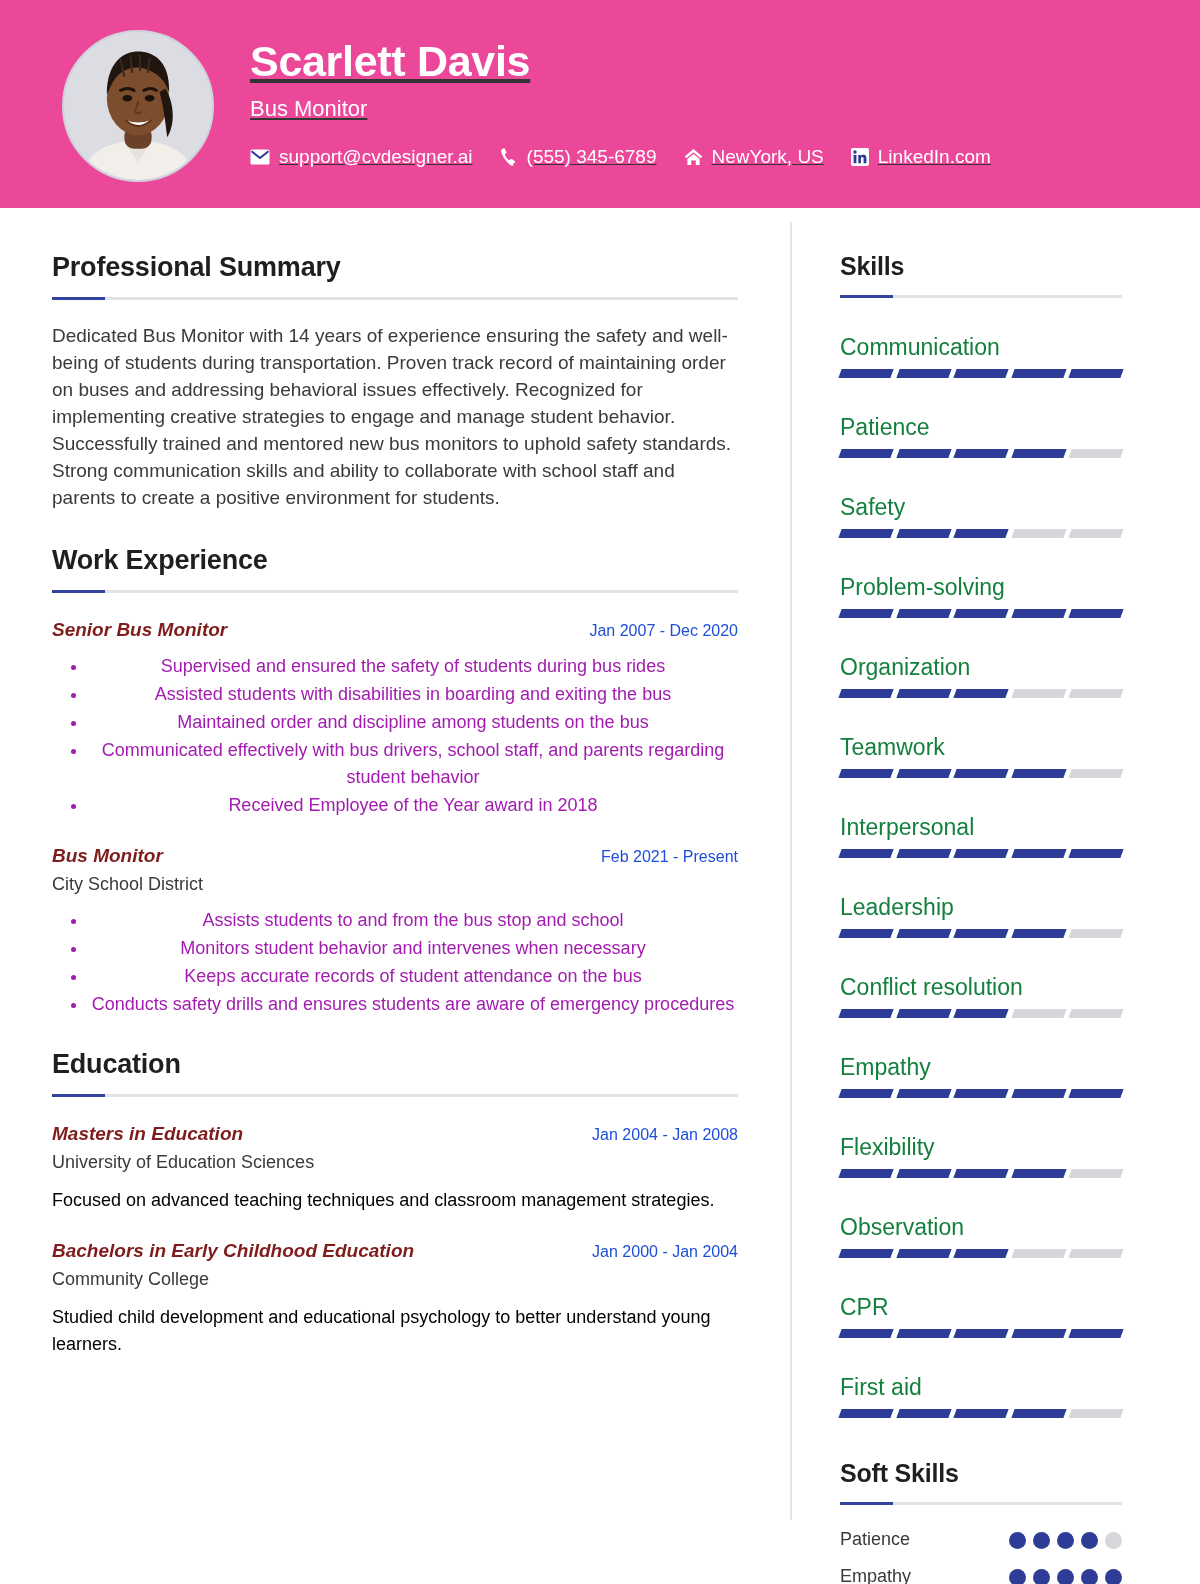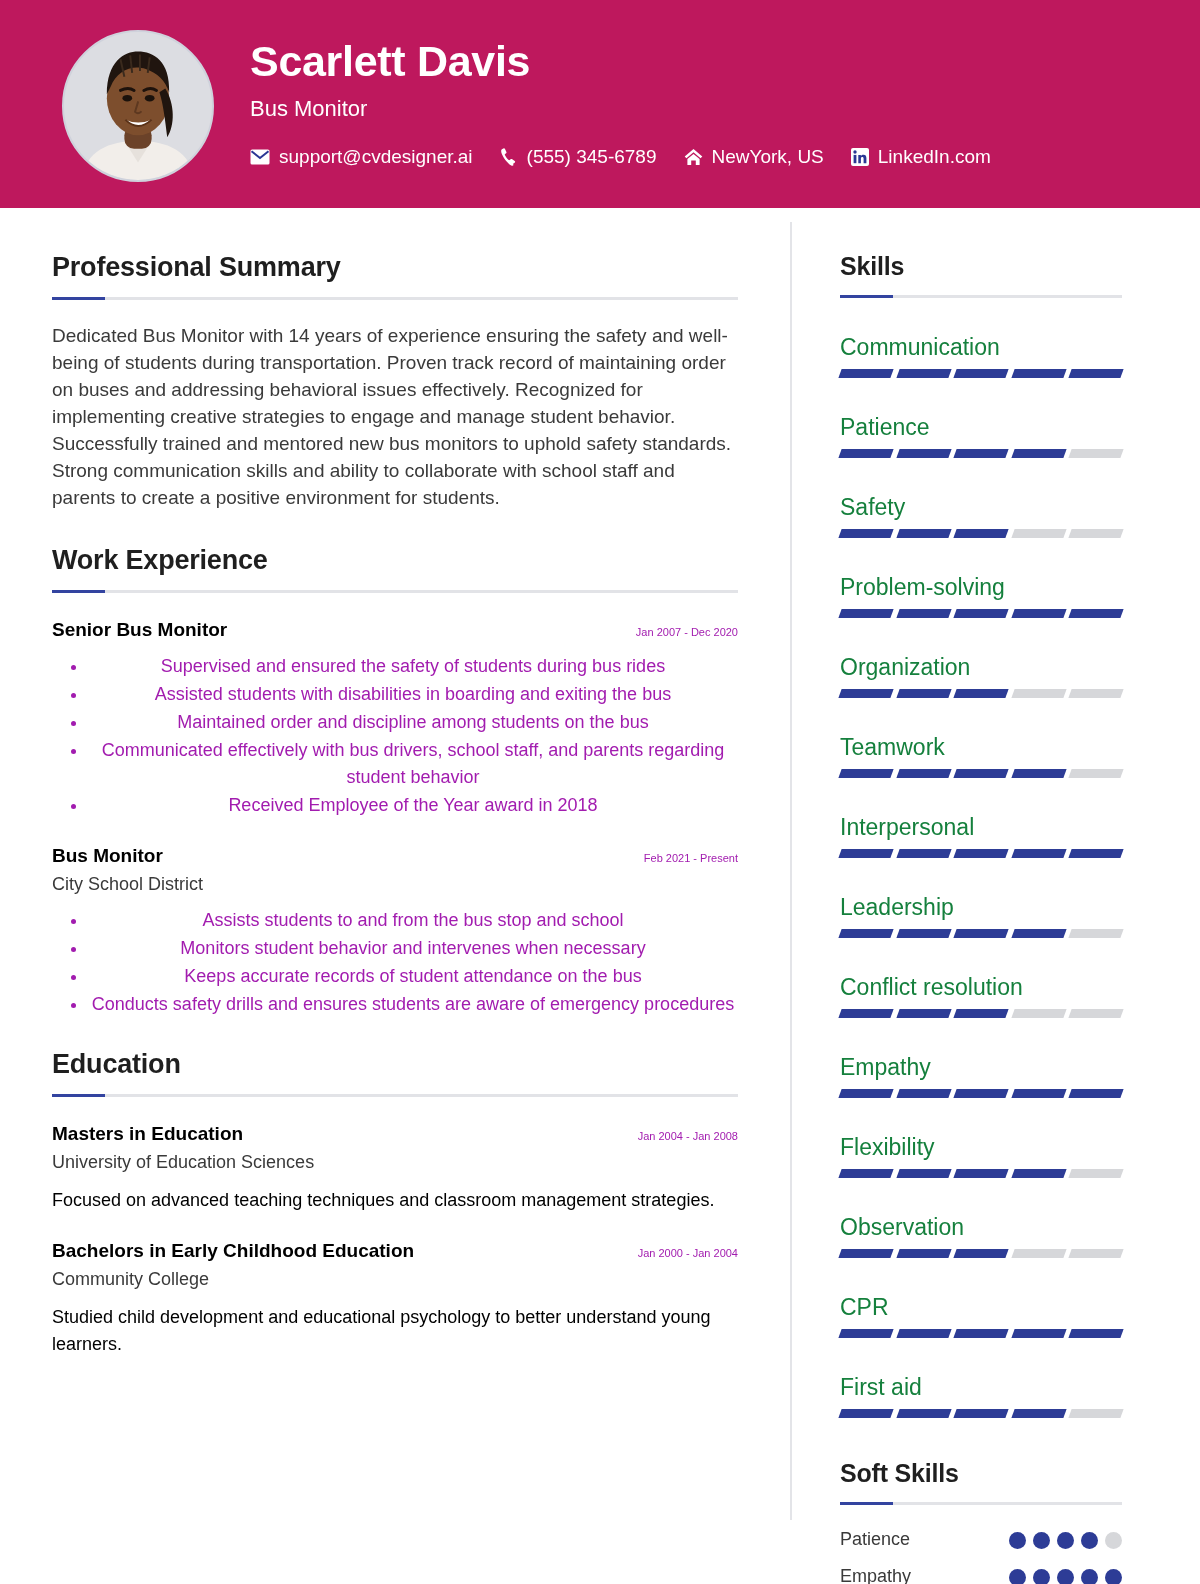--- a/index.html
+++ b/index.html
@@ -8,26 +8,27 @@
     width: 1200px;
     height: 1584px;
     background: #ffffff;
     font-family: "Liberation Sans", sans-serif;
     color: #333333;
     overflow: hidden;
   }
 
   
   .header {
-    background: #be185d;
+    background: #ec4899;
     height: 208px;
     display: flex;
     align-items: center;
     padding: 3px 0 0 62px;
     position: relative;
+    text-decoration: underline;
   }
 
   .avatar {
     width: 152px;
     height: 152px;
     border-radius: 50%;
     background: #d9dae0;
     flex: 0 0 152px;
     overflow: hidden;
     position: relative;
@@ -136,25 +137,26 @@
   
   .entry { margin-top: 26px; }
   .entry-head {
     display: flex;
     justify-content: space-between;
     align-items: baseline;
   }
   .entry-title {
     font-size: 19px;
     font-weight: bold;
-    color: #000000;
+    color: #7f1d1d;
+    font-style: italic;
   }
   .entry-date {
-    font-size: 11px;
-    color: #a21caf;
+    font-size: 16px;
+    color: #1d4ed8;
     white-space: nowrap;
     padding-left: 14px;
   }
   .entry-org {
     font-size: 18px;
     color: #3a3a3a;
     margin-top: 7px;
   }
   .entry-desc {
     font-size: 18px;

